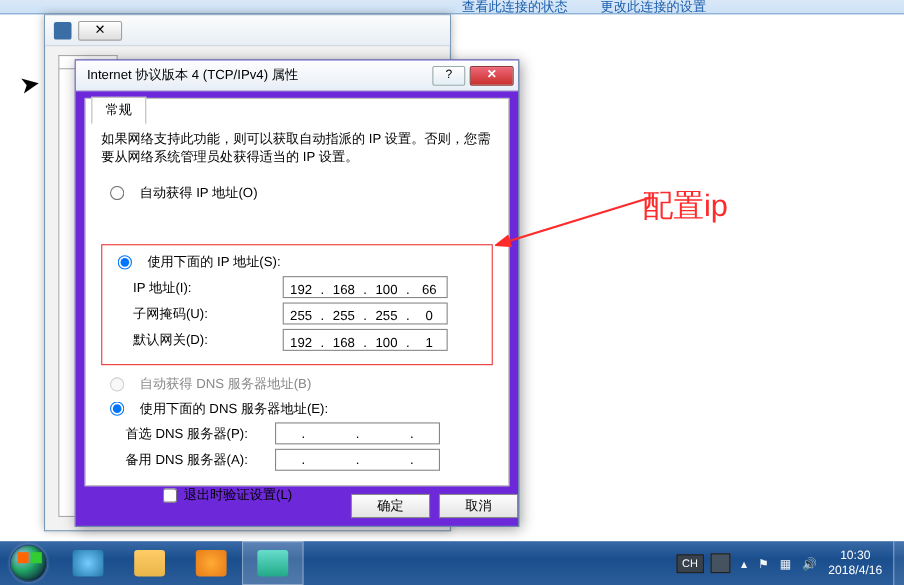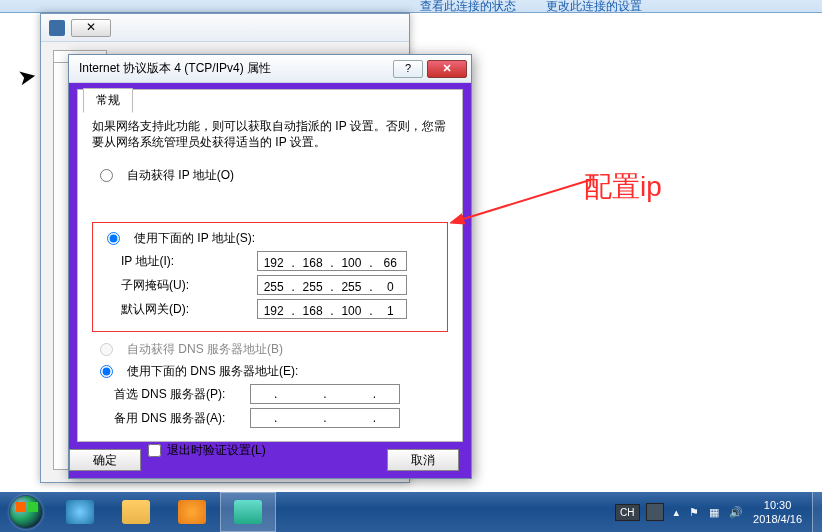--- a/index.html
+++ b/index.html
@@ -42,21 +42,21 @@
 .field-line .ip-input { width: 150px; height: 20px; border: 1px solid #888; display: flex; align-items: flex-end; justify-content: space-around; font-family: "Courier New", monospace; font-size: 12px; letter-spacing: 0; background: #fff; }
 .field-line .ip-input .oct { width: 30px; text-align: center; }
 .field-line .ip-input .dot { width: 6px; text-align: center; }
 
 .empty-ip { width: 150px; height: 20px; border: 1px solid #888; display: flex; align-items: center; justify-content: space-around; background: #fff; }
 .empty-ip .dot { width: 6px; text-align: center; }
 
 .validate { display: flex; align-items: center; gap: 6px; margin: 12px 0 0 8px; font-size: 12px; padding-left: 48px; }
 .adv-btn { position: absolute; right: 22px; bottom: 50px; width: 80px; height: 22px; border: 1px solid #888; background: linear-gradient(#fefefe,#e4e4e4); font-size: 12px; }
 
-.dialog .footer { position: absolute; left: 0; right: 0; bottom: 0; height: 36px; display: flex; align-items: center; justify-content: space-between; padding-right: 12px; gap: 8px; }
+.dialog .footer { position: absolute; left: 0; right: 0; bottom: 0; height: 36px; display: flex; align-items: center; justify-content: flex-end; padding-right: 0; gap: 8px; }
 .dialog .footer button { width: 72px; height: 22px; border: 1px solid #888; background: linear-gradient(#fefefe,#e4e4e4); font-size: 12px; }
 
 .annotation-text { position: absolute; left: 584px; top: 168px; color: #ff2a2a; font-size: 28px; }
 .annotation-arrow { position: absolute; left: 450px; top: 140px; width: 160px; height: 90px; pointer-events: none; }
 
 .taskbar { position: absolute; left: 0; right: 0; bottom: 0; height: 40px; background: linear-gradient(#3a6aa8, #1a4e8c 40%, #2b5d9a); display: flex; align-items: center; }
 .start-btn { width: 52px; height: 40px; display: flex; align-items: center; justify-content: center; }
 .start-orb { width: 34px; height: 34px; border-radius: 50%; background: radial-gradient(circle at 30% 30%, #9be, #2a6 40%, #134 80%); border: 1px solid #2a4a7a; box-shadow: 0 0 4px rgba(0,0,0,.5) inset, 0 0 3px rgba(255,255,255,.4); position: relative; }
 .start-orb::before { content: ""; position: absolute; left: 6px; top: 6px; width: 10px; height: 10px; background: #f60; }
 .start-orb::after { content: ""; position: absolute; left: 18px; top: 6px; width: 10px; height: 10px; background: #3c3; }

